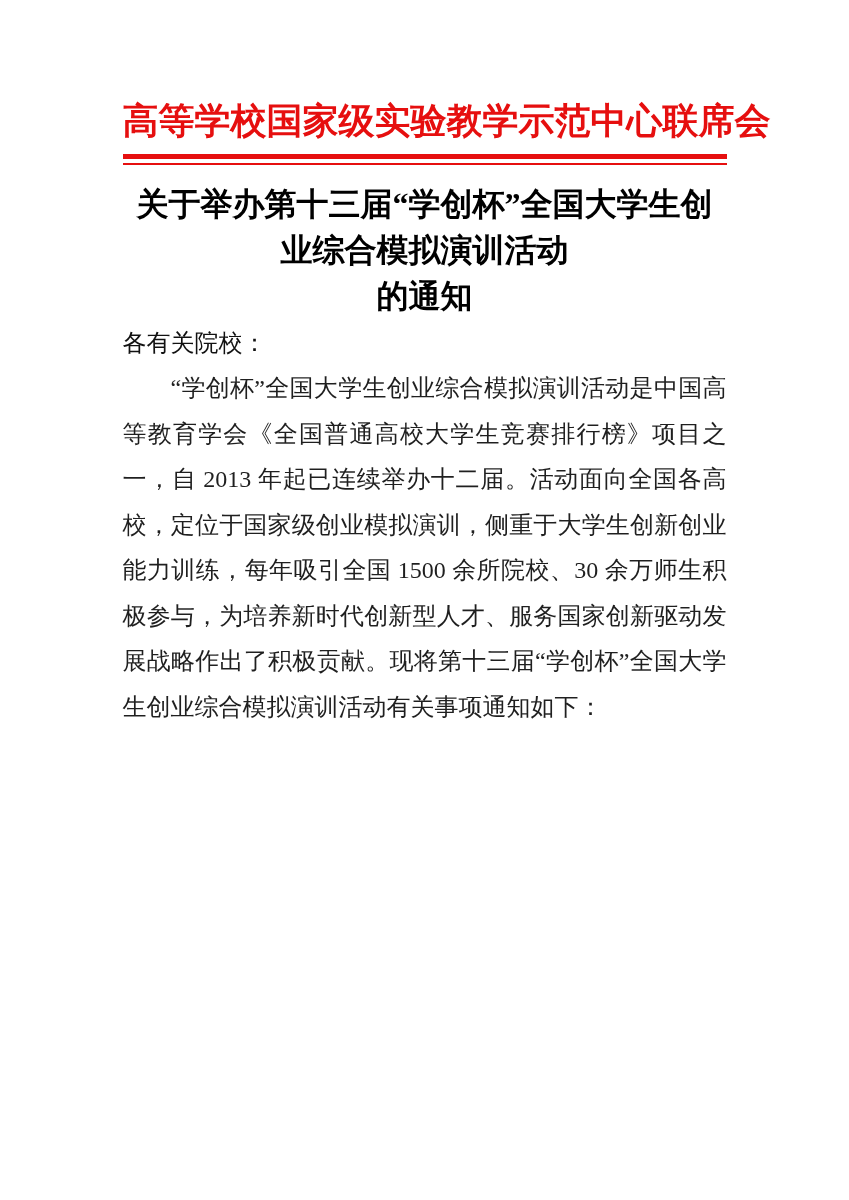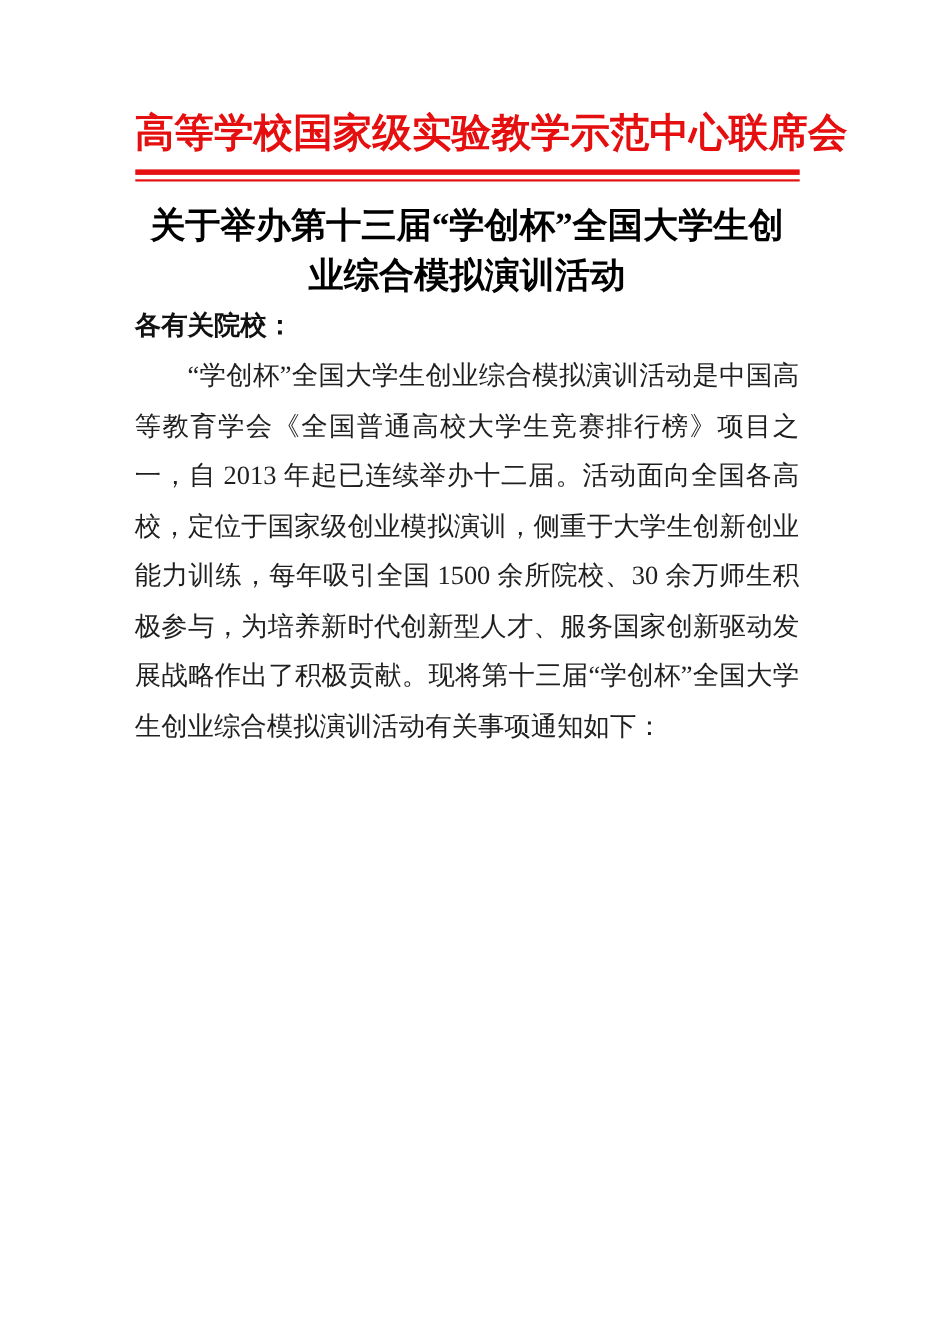--- a/index.html
+++ b/index.html
@@ -49,21 +49,21 @@
     text-align: center;
     line-height: 46px;
   }
   .body-text {
     margin-top: 2px;
     color: #1f1f1f;
     font-size: 24px;
     line-height: 45.5px;
   }
   .salutation {
-    font-weight: bold;
+    font-weight: normal;
     color: #111111;
   }
   .body-text p {
     margin: 0;
     text-align: justify;
     text-justify: inter-ideograph;
     text-indent: 2em;
   }
 </style>
 </head>
@@ -74,20 +74,21 @@
 
     <div class="letterhead">高等学校国家级实验教学示范中心联席会</div>
 
     <div class="divider">
       <div class="rule-thick"></div>
       <div class="rule-thin"></div>
     </div>
 
     <div class="notice-title">
       <div>关于举办第十三届“学创杯”全国大学生创业综合模拟演训活动</div>
+      <div>的通知</div>
     </div>
 
     <div class="body-text">
       <div class="salutation">各有关院校：</div>
 
 
       <p>“学创杯”全国大学生创业综合模拟演训活动是中国高等教育学会《全国普通高校大学生竞赛排行榜》项目之一，自 2013 年起已连续举办十二届。活动面向全国各高校，定位于国家级创业模拟演训，侧重于大学生创新创业能力训练，每年吸引全国 1500 余所院校、30 余万师生积极参与，为培养新时代创新型人才、服务国家创新驱动发展战略作出了积极贡献。现将第十三届“学创杯”全国大学生创业综合模拟演训活动有关事项通知如下：</p>
     </div>
 
   </div>

